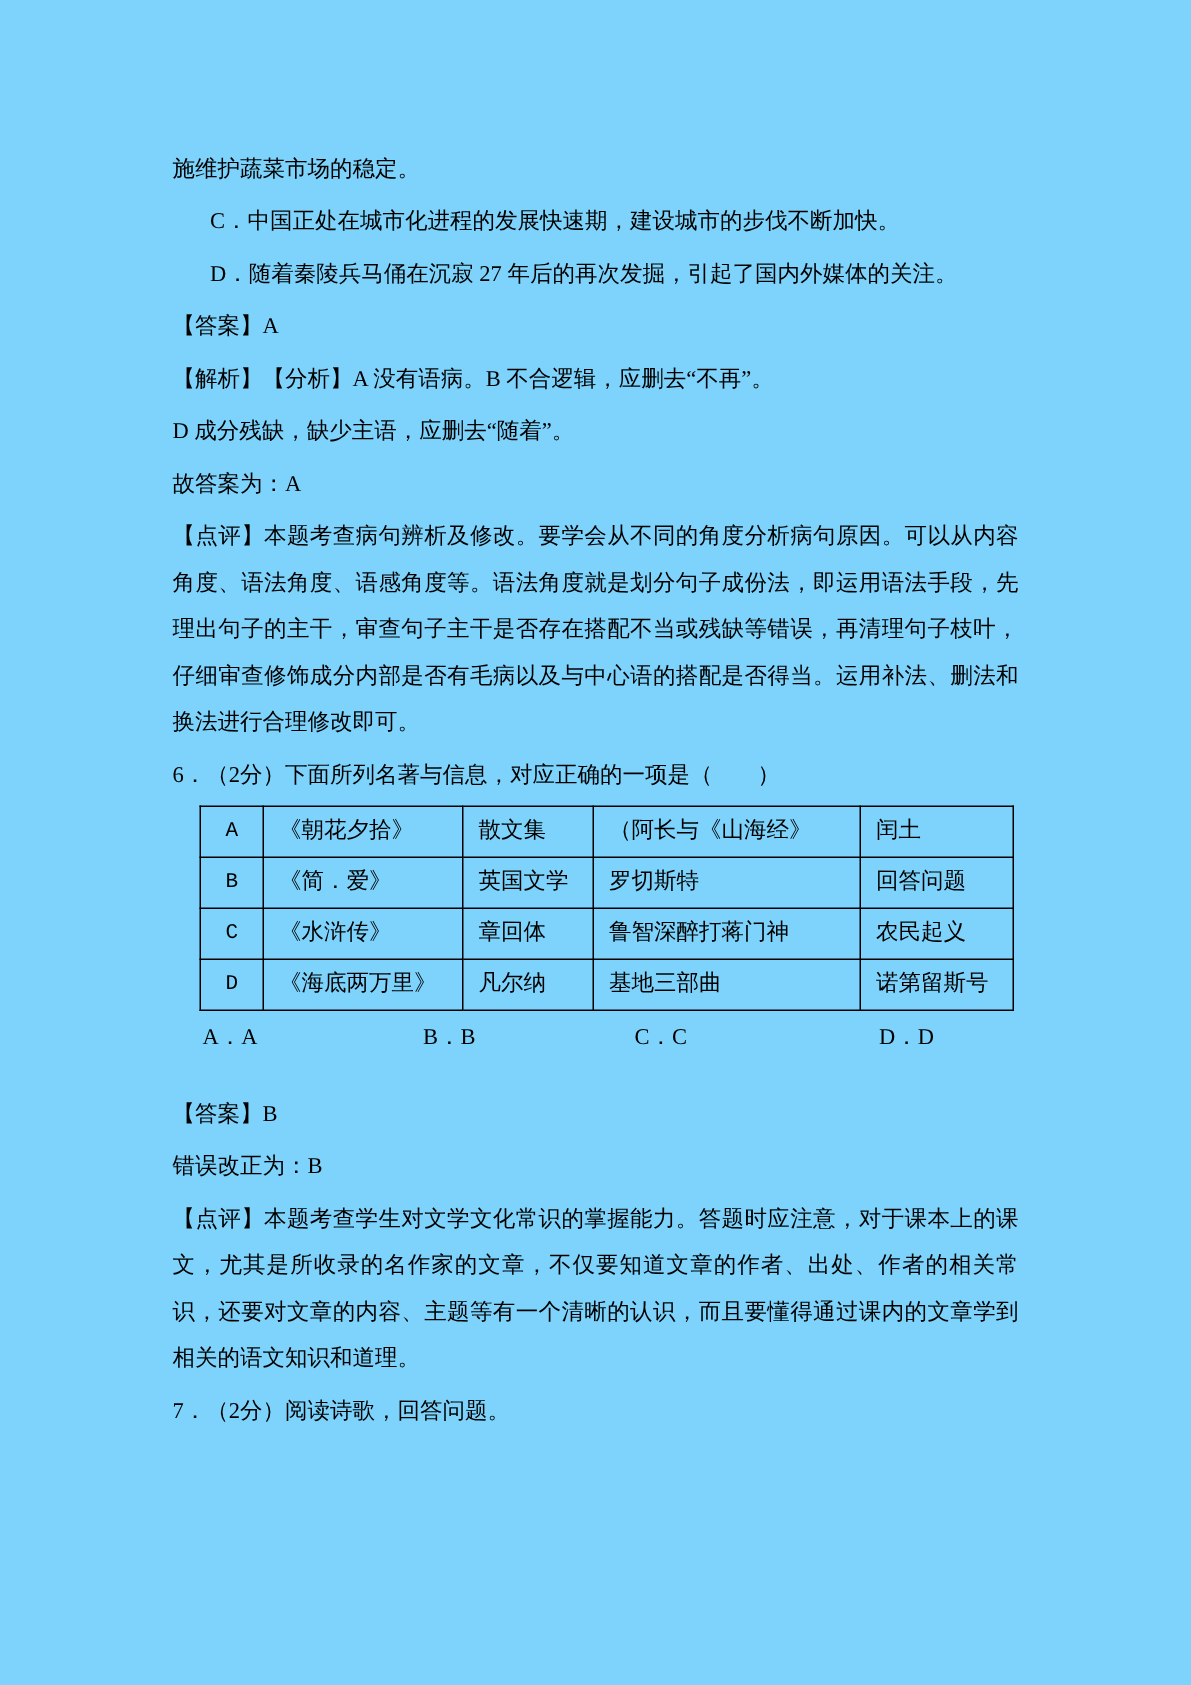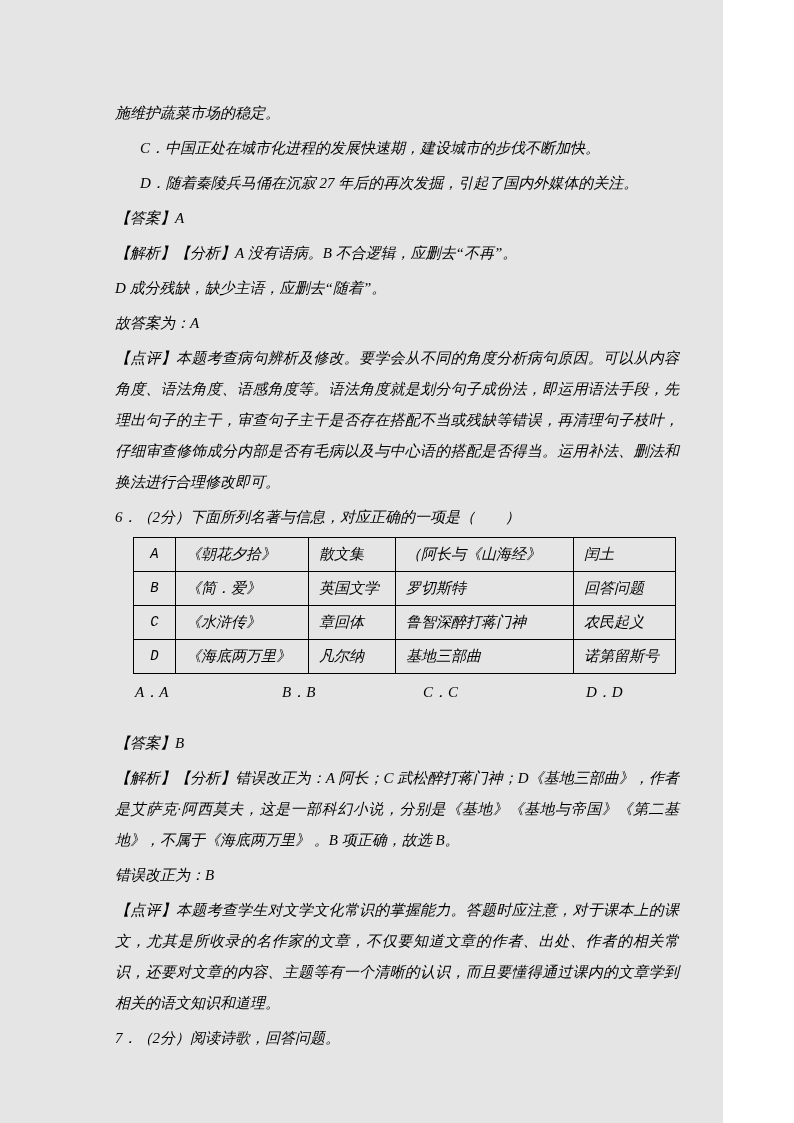--- a/index.html
+++ b/index.html
@@ -1,24 +1,23 @@
 <!DOCTYPE html>
 <html><head>
 <meta charset="utf-8">
 <style>
   html, body { margin: 0; padding: 0; background: #ffffff; }
   .page {
     position: relative;
-    width: 723px;
+    width: 794px;
     height: 1123px;
-    background: #e5e5e5;
+    background: #7dd3fc;
     color: #000000;
     font-family: "Liberation Serif", "DejaVu Serif", serif;
     overflow: hidden;
-    font-style: italic;
   }
   .content {
     position: absolute;
     left: 115px;
     top: 98px;
     width: 564px;
     font-size: 15px;
     line-height: 31px;
   }
   .content p { margin: 0 0 4px 0; }
@@ -120,20 +119,19 @@
     </table>
 
     <div class="choices">
       <span class="choice pos-a">A．A</span>
       <span class="choice pos-b">B．B</span>
       <span class="choice pos-c">C．C</span>
       <span class="choice pos-d">D．D</span>
     </div>
 
     <p>【答案】B</p>
-    <p class="para">【解析】【分析】错误改正为：A 阿长；C 武松醉打蒋门神；D《基地三部曲》，作者是艾萨克·阿西莫夫，这是一部科幻小说，分别是《基地》《基地与帝国》《第二基地》，不属于《海底两万里》 。B 项正确，故选 B。</p>
     <p>错误改正为：B</p>
     <p class="para">【点评】本题考查学生对文学文化常识的掌握能力。答题时应注意，对于课本上的课文，尤其是所收录的名作家的文章，不仅要知道文章的作者、出处、作者的相关常识，还要对文章的内容、主题等有一个清晰的认识，而且要懂得通过课内的文章学到相关的语文知识和道理。</p>
 
     <p>7．（2分）阅读诗歌，回答问题。</p>
 
   </div>
 </div>
 
 </body></html>

